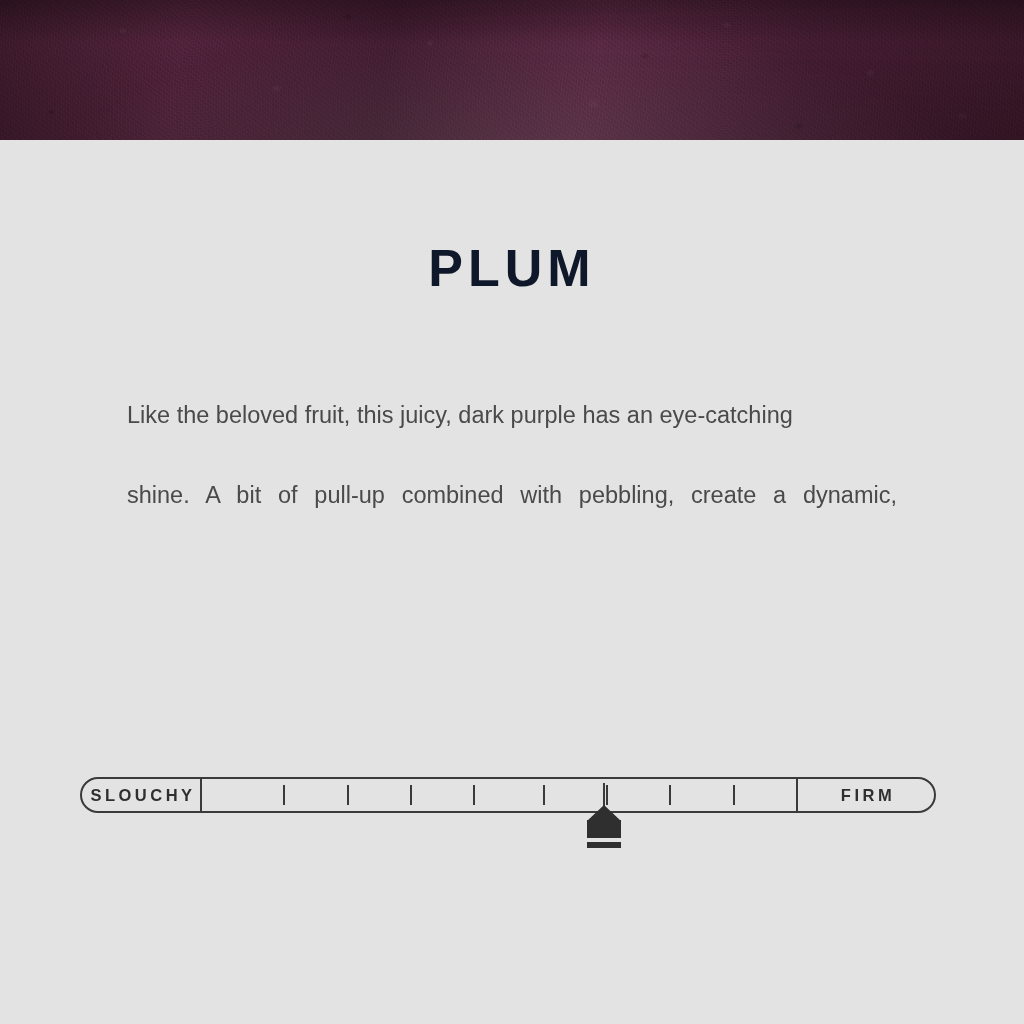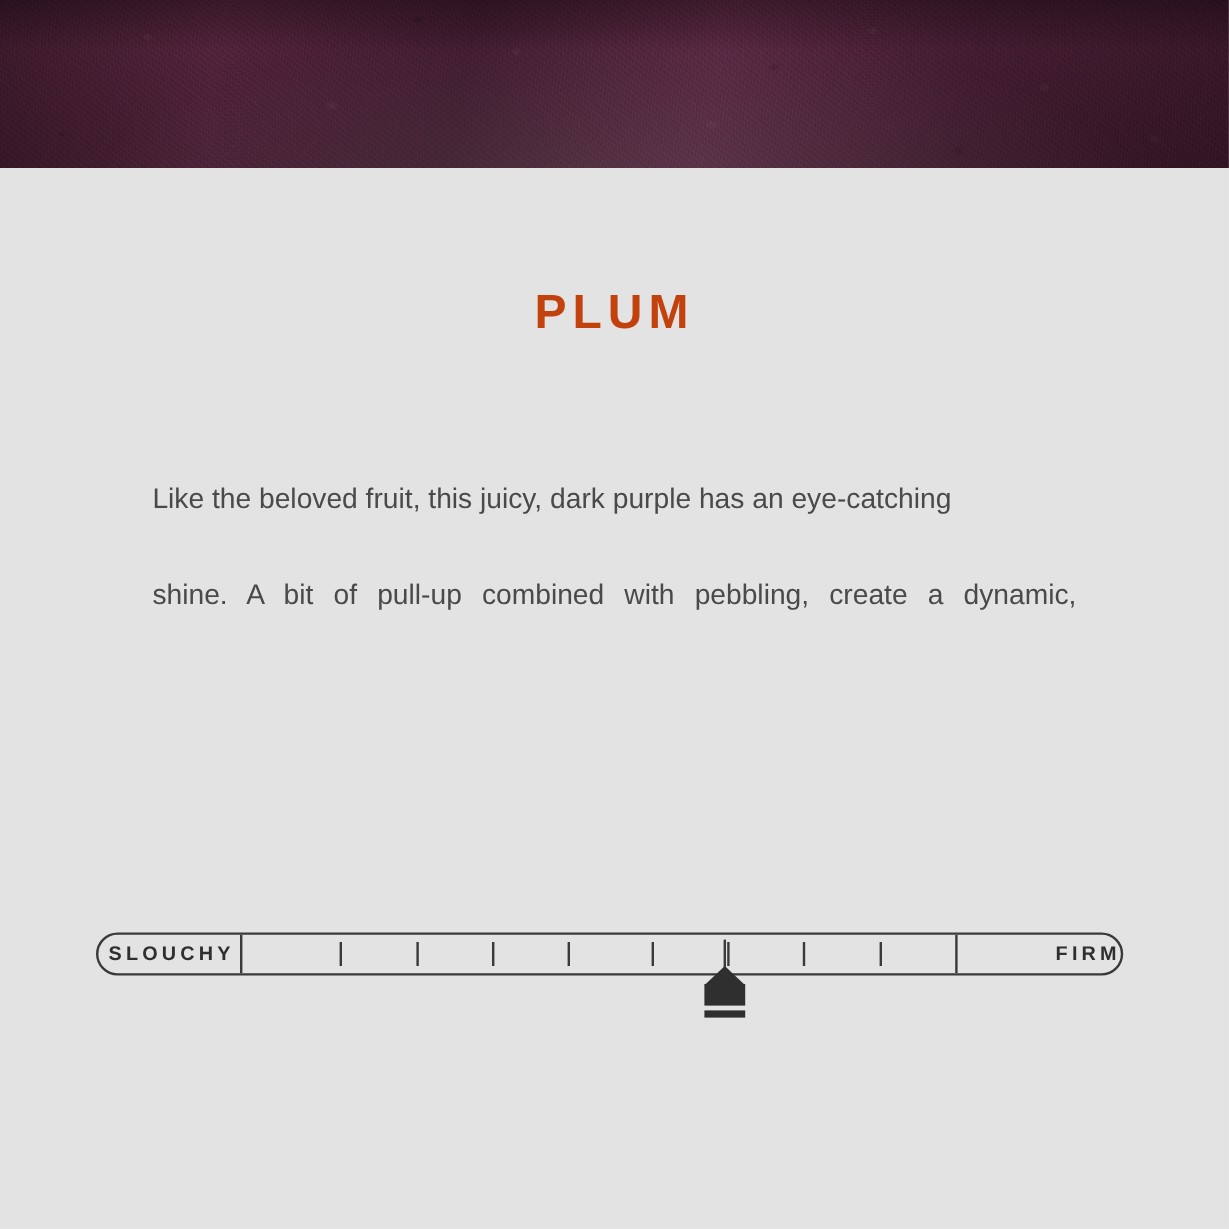--- a/index.html
+++ b/index.html
@@ -62,24 +62,24 @@
                 linear-gradient(180deg, rgba(0,0,0,0.30) 0%, rgba(0,0,0,0) 30%, rgba(0,0,0,0.12) 100%);
   }
 
   
   .title {
     position: absolute;
     top: 238px;
     left: 0;
     width: 1024px;
     text-align: center;
-    font-size: 40px;
+    font-size: 52px;
     font-weight: bold;
     letter-spacing: 5px;
-    color: #c2410c;
+    color: #0f172a;
   }
   .desc {
     position: absolute;
     top: 368px;
     left: 112px;
     width: 800px;
     color: #4a4a4a;
     font-size: 23.5px;
     line-height: 65px;
     text-align: justify;
@@ -127,21 +127,20 @@
     left: 0;
     width: 120px;
     border-right: 2px solid #3a3a3a;
     padding-left: 4px;
   }
   .cap.right {
     right: 0;
     width: 138px;
     border-left: 2px solid #3a3a3a;
     padding-left: 4px;
-    text-align: right;
   }
 
   .ticks {
     position: absolute;
     left: 138px;
     right: 138px;
     top: 0;
     height: 32px;
   }
   .tick {

